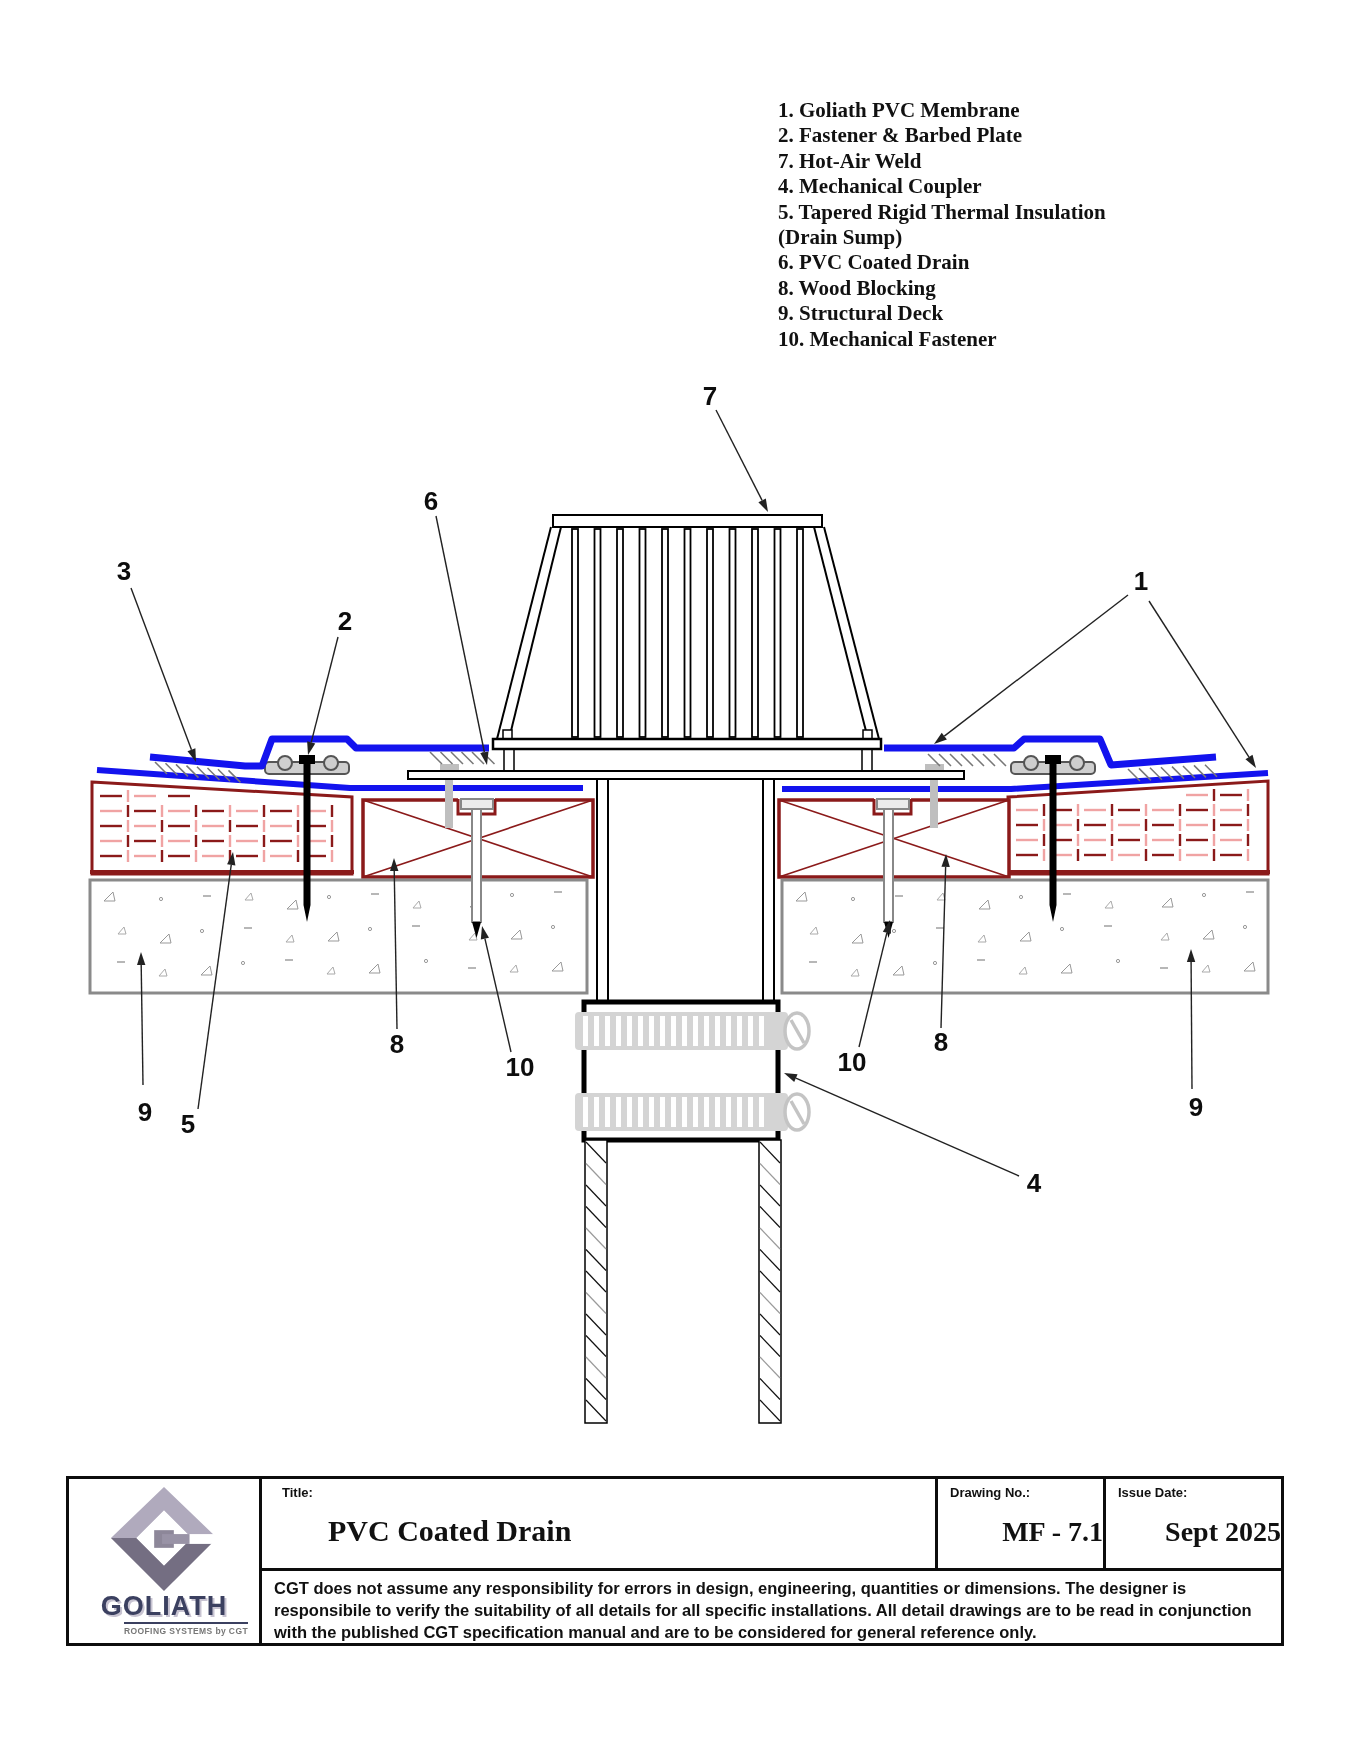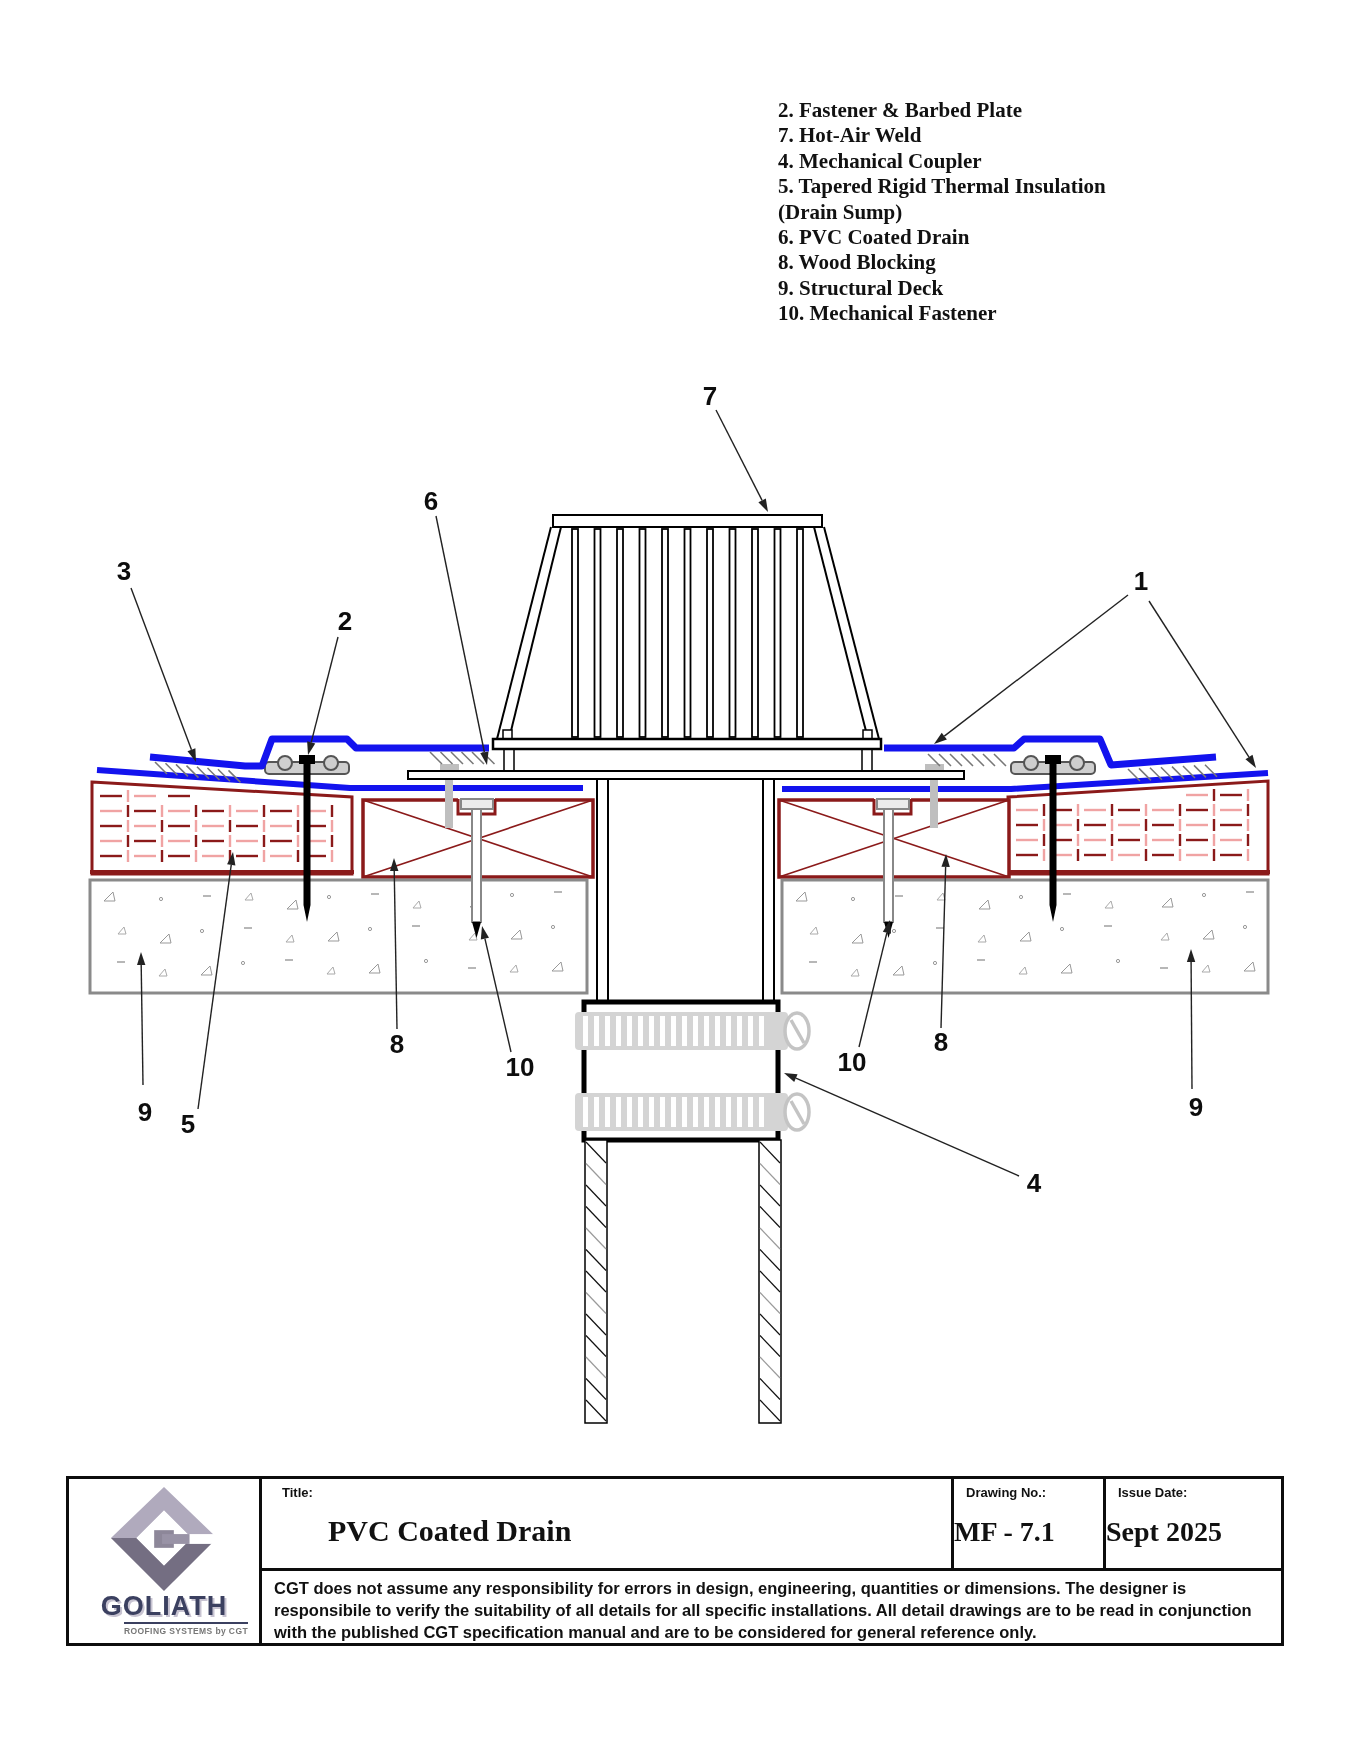--- a/index.html
+++ b/index.html
@@ -23,34 +23,35 @@
   .tb-logo-cell{width:193px;border-right:3px solid #0d0d0d;box-sizing:border-box;
                 display:flex;flex-direction:column;align-items:center;padding-top:4px;}
   .tb-brand{font:700 27px "Liberation Sans",sans-serif;letter-spacing:1px;color:#3b4060;
             text-shadow:2px 2px 0 #c7c3d1;margin-top:-4px;}
   .tb-tagline{font:700 8.5px "Liberation Sans",sans-serif;color:#777;letter-spacing:.4px;
               border-top:2px solid #3b4060;padding-top:2px;margin-left:44px;}
   .tb-right{flex:1;display:flex;flex-direction:column;box-sizing:border-box;}
   .tb-top{display:flex;height:101px;border-bottom:3px solid #0d0d0d;box-sizing:border-box;padding-left:8px;}
   .tb-cell{box-sizing:border-box;position:relative;}
   .tb-title-cell{flex:1;border-right:3px solid #0d0d0d;}
-  .tb-dno-cell{width:152px;border-right:3px solid #0d0d0d;}
+  .tb-dno-cell{width:168px;border-right:3px solid #0d0d0d;}
   .tb-date-cell{width:175px;}
   .tb-label{font:700 13px "Liberation Sans",sans-serif;color:#111;padding:6px 0 0 12px;}
   .tb-title{font:700 30px "Liberation Serif",serif;color:#111;padding:14px 0 0 58px;}
-  .tb-big{font:700 28px "Liberation Serif",serif;color:#111;text-align:left;padding-top:16px;}
+  .tb-big{font:700 28px "Liberation Serif",serif;color:#111;text-align:right;padding-top:16px;}
   .tb-disclaimer{flex:1;padding:6px 12px 0 12px;
                  font:700 16.5px/1.34 "Liberation Sans",sans-serif;color:#111;}
 </style>
 </head>
 <body>
 
 <div class="canvas">
 
   <div class="legend">
+    <div>1. Goliath PVC Membrane</div>
     <div>2. Fastener &amp; Barbed Plate</div>
     <div>7. Hot-Air Weld</div>
     <div>4. Mechanical Coupler</div>
     <div>5. Tapered Rigid Thermal Insulation</div>
     <div>(Drain Sump)</div>
     <div>6. PVC Coated Drain</div>
     <div>8. Wood Blocking</div>
     <div>9. Structural Deck</div>
     <div>10. Mechanical Fastener</div>
   </div>

